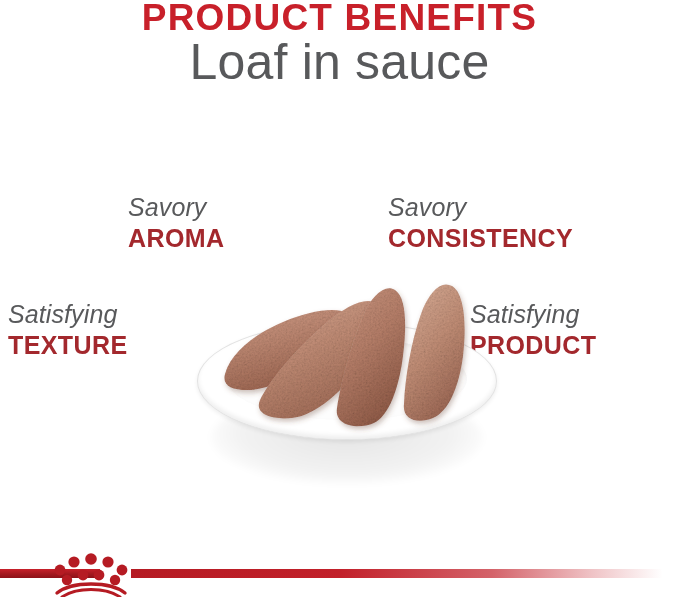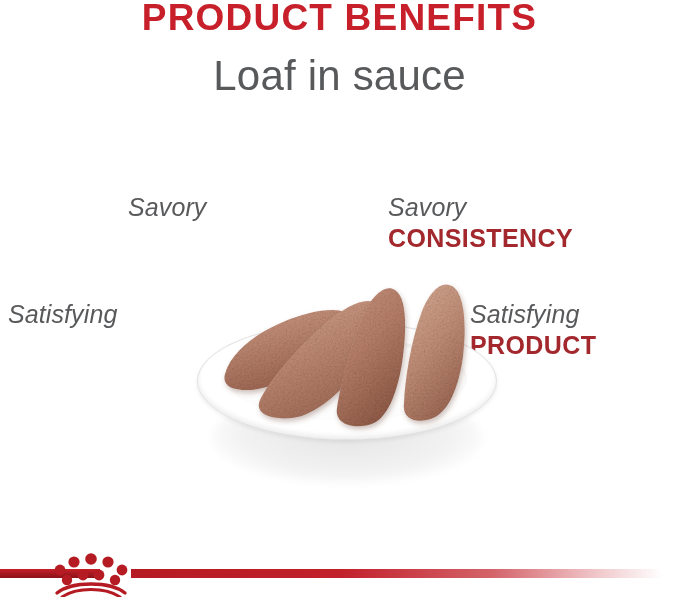--- a/index.html
+++ b/index.html
@@ -32,25 +32,24 @@
   .title {
     font-size: 37px;
     font-weight: bold;
     color: #C8202A;
     letter-spacing: 1.2px;
     line-height: 40px;
     margin-top: -2px;
     white-space: nowrap;
   }
   .subtitle {
-    font-size: 42px;
+    font-size: 50px;
     font-weight: normal;
     color: #58595B;
     line-height: 48px;
-    margin-top: 14px;
     letter-spacing: 0.2px;
     white-space: nowrap;
   }
 
   
   .benefit {
     position: absolute;
     text-align: left;
     white-space: nowrap;
   }
@@ -179,29 +178,31 @@
 
 <div class="stage">
 
   <div class="header">
     <div class="title">PRODUCT BENEFITS</div>
     <div class="subtitle">Loaf in sauce</div>
   </div>
 
   <div class="benefit benefit-aroma">
     <div class="adj">Savory</div>
+    <div class="noun">AROMA</div>
   </div>
 
   <div class="benefit benefit-consistency">
     <div class="adj">Savory</div>
     <div class="noun">CONSISTENCY</div>
   </div>
 
   <div class="benefit benefit-texture">
     <div class="adj">Satisfying</div>
+    <div class="noun">TEXTURE</div>
   </div>
 
   <div class="benefit benefit-flavors">
     <div class="adj">Satisfying</div>
     <div class="noun">PRODUCT</div>
   </div>
 
   <div class="plate-wrap">
     <div class="plate">
       <div class="plate-shadow"></div>

